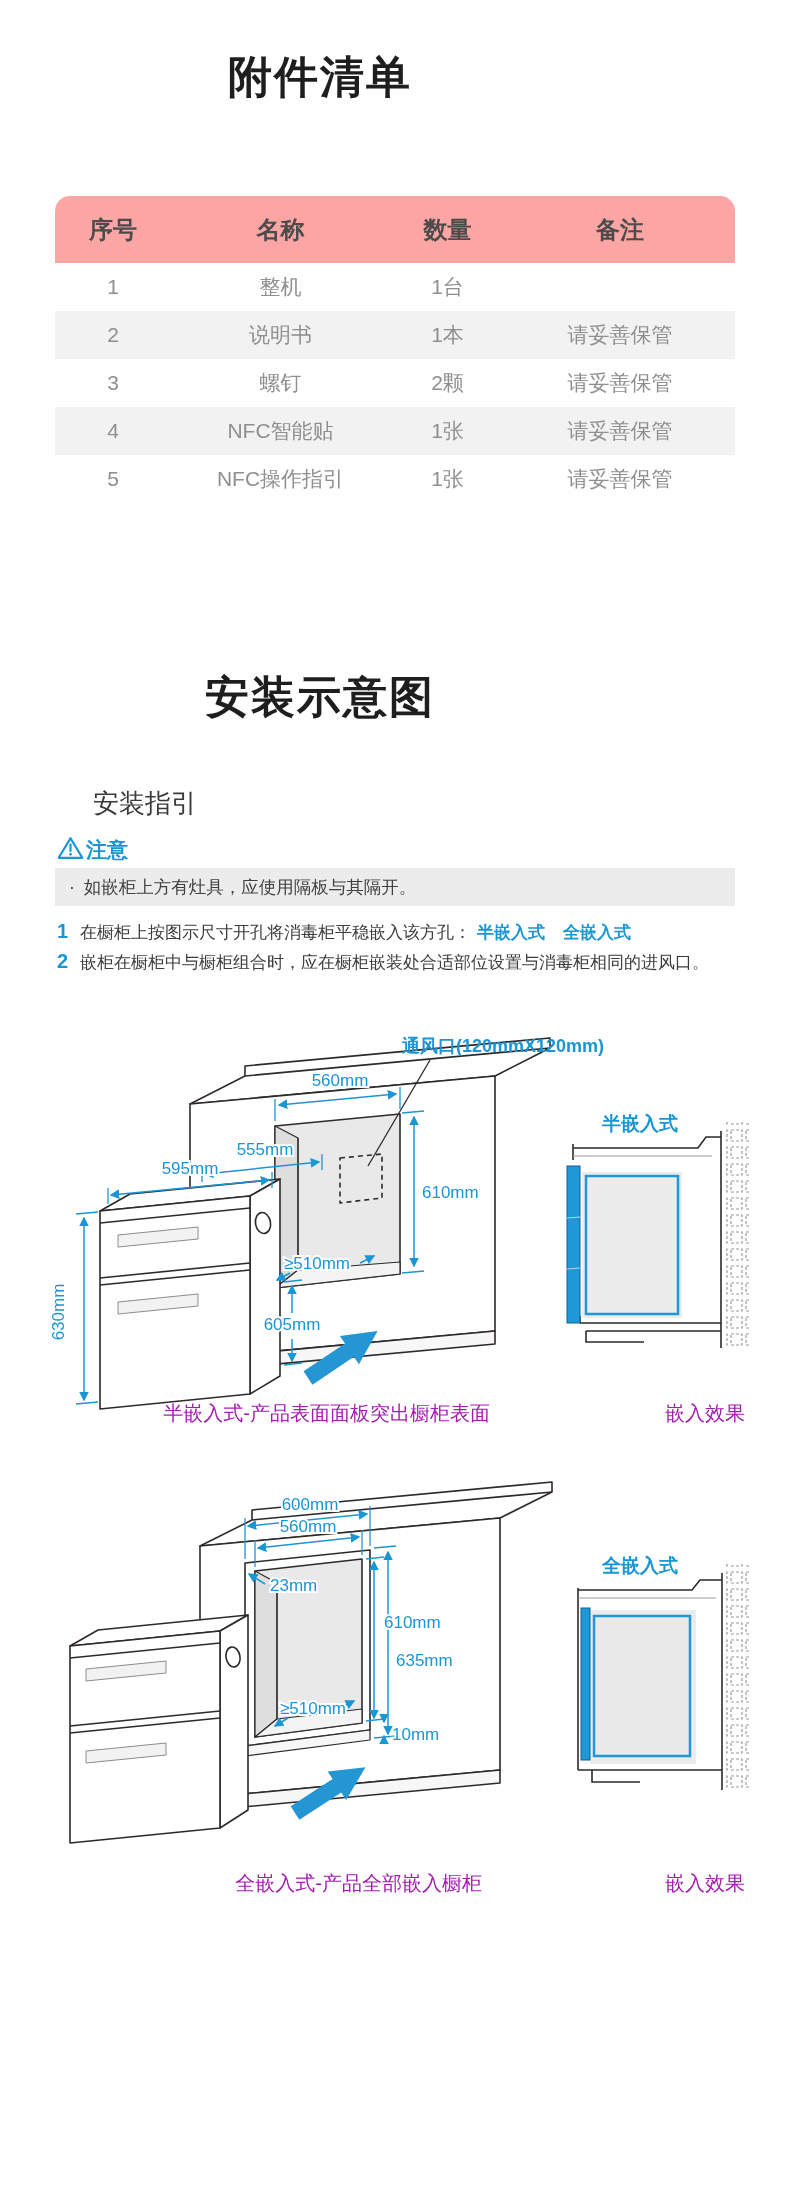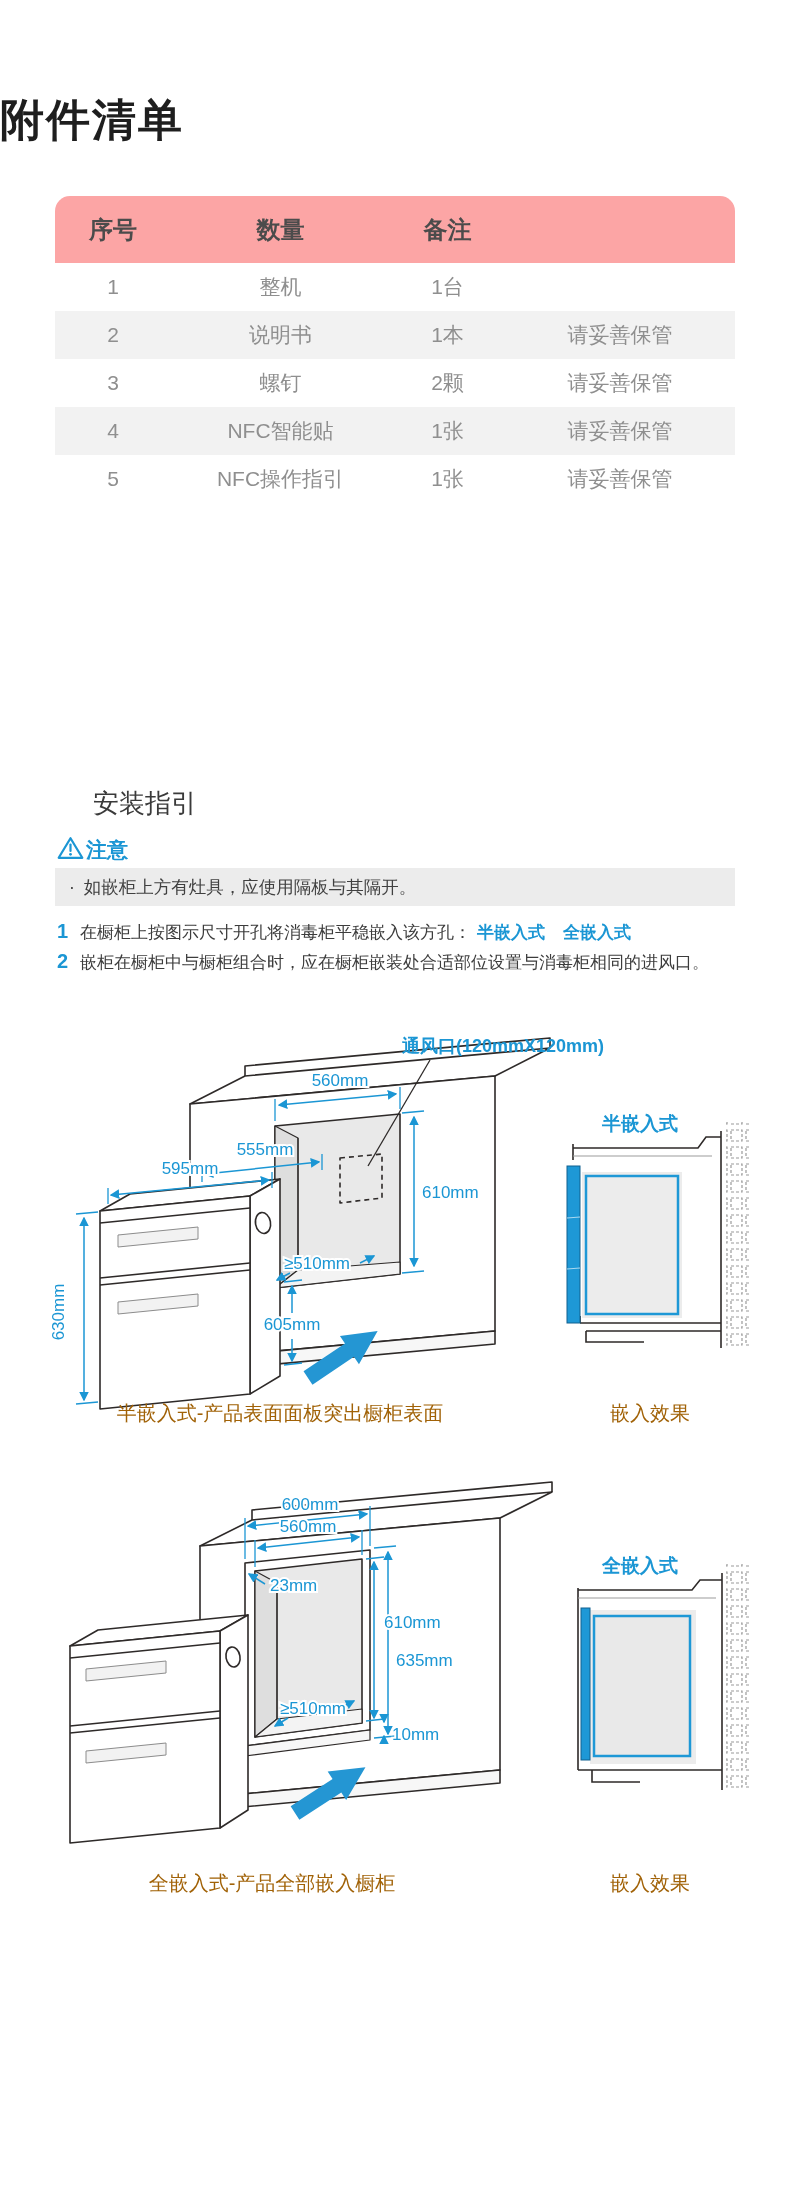--- a/index.html
+++ b/index.html
@@ -1,19 +1,19 @@
 <!DOCTYPE html>
 <html><head>
 <meta charset="utf-8">
 <style>
   html,body{margin:0;padding:0;background:#fff;}
   .page{position:relative;width:790px;height:2190px;background:#fff;overflow:hidden;
         font-family:"Liberation Sans","DejaVu Sans",sans-serif;color:#333;}
-  .h1{position:absolute;left:0;width:640px;font-size:44px;font-weight:bold;
-      color:#1e1e1e;letter-spacing:2px;margin-top:43px;}
+  .h1{position:absolute;left:0;width:640px;text-align:center;font-size:44px;font-weight:bold;
+      color:#1e1e1e;letter-spacing:2px;}
   
   .acc-table{position:absolute;left:55px;top:196px;width:680px;}
   .acc-head{display:grid;grid-template-columns:116px 219px 115px 230px;background:#fca5a5;
             border-radius:15px 15px 0 0;height:67px;align-items:center;text-align:center;
             font-size:24px;font-weight:bold;color:#4b4b4b;}
   .acc-row{display:grid;grid-template-columns:116px 219px 115px 230px;height:48px;align-items:center;
            text-align:center;font-size:21px;color:#8f8f8f;}
   .acc-row.alt{background:#f2f2f2;}
   
   .h2{position:absolute;left:57px;font-size:26px;color:#3a3a3a;margin-left:36px;}
@@ -22,36 +22,37 @@
   .notebox{position:absolute;left:55px;top:868px;width:680px;height:38px;background:#ececec;
            display:flex;align-items:center;box-sizing:border-box;padding:0 14px;font-size:17.5px;color:#404040;}
   .notebox .bullet{margin-right:9px;}
   .steps{position:absolute;left:57px;top:920px;width:700px;}
   .step{display:flex;margin-bottom:4px;}
   .step .num{color:#1b96d4;font-weight:bold;font-size:20px;width:23px;flex:none;}
   .step .stext{font-size:17px;color:#3c3c3c;line-height:1.5;width:660px;}
   .blue-link{color:#1b96d4;font-weight:600;margin-left:18px;}
   
   .diag{position:absolute;left:40px;width:710px;}
-  .cap{position:absolute;font-size:20px;color:#a16207;text-align:center;font-weight:500;}
+  .cap{position:absolute;font-size:20px;color:#a21caf;text-align:right;font-weight:500;}
   svg text{font-family:"Liberation Sans","DejaVu Sans",sans-serif;}
   .dim{fill:#1b96d4;font-size:17px;}
   .dim-big{fill:#1b96d4;font-size:18px;font-weight:600;}
   .halo{paint-order:stroke;stroke:#ffffff;stroke-width:4px;}
 </style>
 </head>
 <body>
 
 <div class="page">
 
   <div class="h1" style="top:48px">附件清单</div>
 
   <div class="acc-table">
     <div class="acc-head">
       <div>序号</div>
+      <div>名称</div>
       <div>数量</div>
       <div>备注</div>
     </div>
     <div class="acc-row">
       <div>1</div>
       <div>整机</div>
       <div>1台</div>
       <div></div>
     </div>
     <div class="acc-row alt">
@@ -73,20 +74,21 @@
       <div>请妥善保管</div>
     </div>
     <div class="acc-row">
       <div>5</div>
       <div>NFC操作指引</div>
       <div>1张</div>
       <div>请妥善保管</div>
     </div>
   </div>
 
+  <div class="h1" style="top:668px">安装示意图</div>
 
   <div class="h2" style="top:786px">安装指引</div>
 
   <div class="notice">
     <span>
       <svg width="27" height="24" viewBox="0 0 27 24">
         <path d="M13.5 2.2 L25.3 21.8 L1.7 21.8 Z" fill="none" stroke="#1b96d4" stroke-width="2.2" stroke-linejoin="round"></path>
         <line x1="13.5" y1="8.5" x2="13.5" y2="15" stroke="#1b96d4" stroke-width="2.2" stroke-linecap="round"></line>
         <circle cx="13.5" cy="18.3" r="1.4" fill="#1b96d4"></circle>
       </svg>

